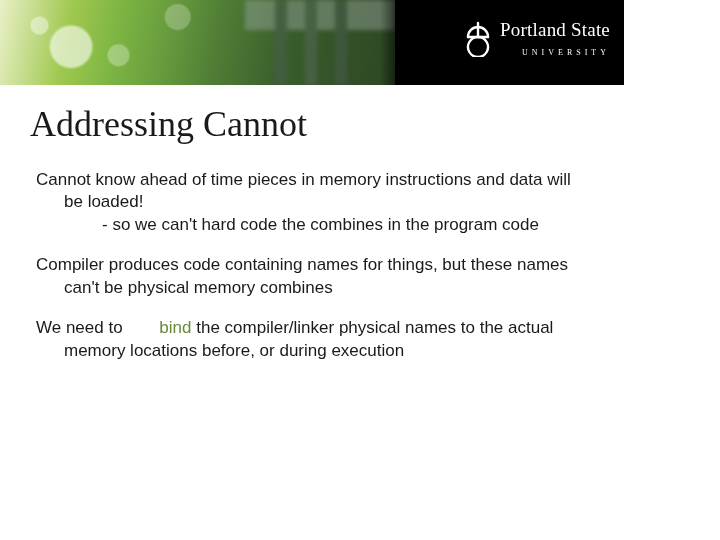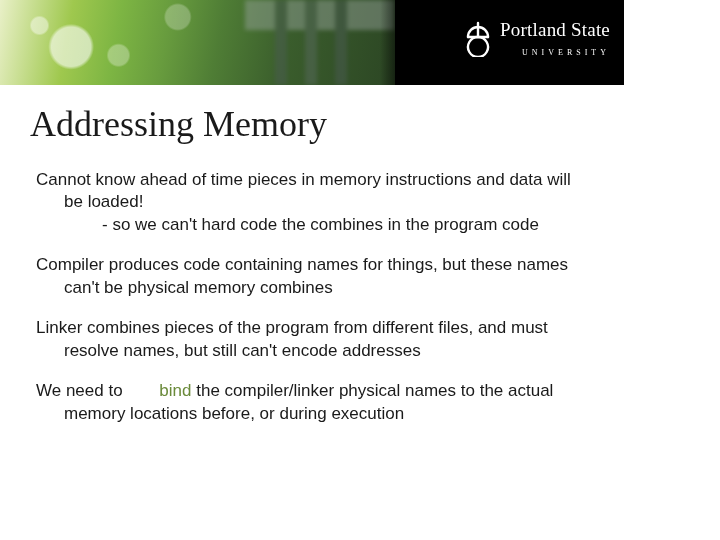--- a/index.html
+++ b/index.html
@@ -143,31 +143,30 @@
           </g>
         </svg>
       </span>
       <span class="logo-text">
         <div class="logo-main">Portland State</div>
         <div class="logo-sub">UNIVERSITY</div>
       </span>
     </div>
   </div>
 
-  <div class="title">Addressing Memory</div>
+  <div class="title">Addressing Cannot</div>
 
   <div class="body">
 
     <div class="para">
       <span>Cannot know ahead of time pieces in memory instructions and data will be loaded!</span>
       <span class="sub">- so we can't hard code the combines in the program code</span>
     </div>
 
     <div class="para">Compiler produces code containing names for things, but these names can't be physical memory combines</div>
 
-    <div class="para">Linker combines pieces of the program from different files, and must resolve names, but still can't encode addresses</div>
 
     <div class="para">
       <span>We need to </span><span class="accent">bind</span><span> the compiler/linker physical names to the actual memory locations before, or during execution</span>
     </div>
 
   </div>
 </div>
 
 </body></html>

